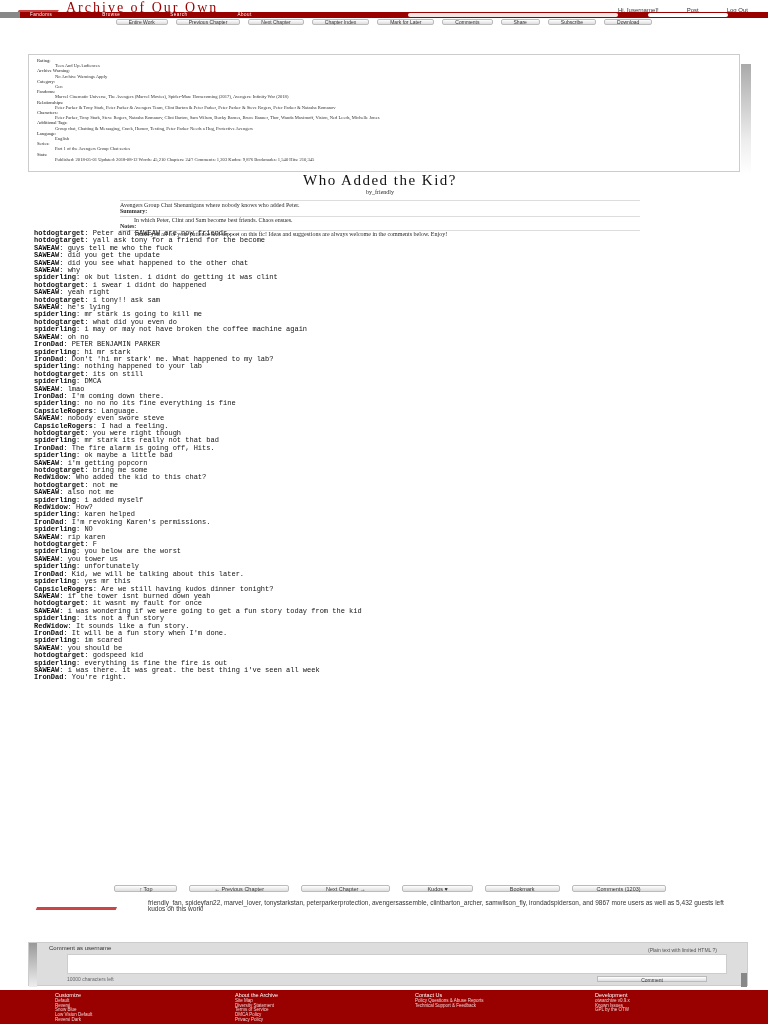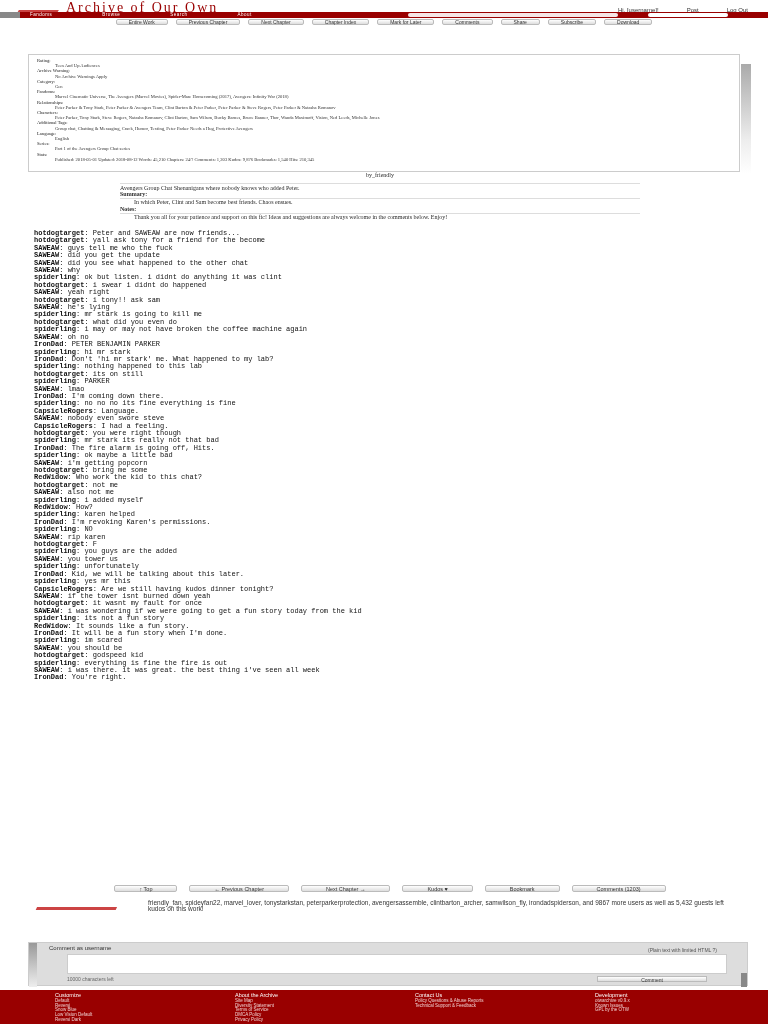--- a/index.html
+++ b/index.html
@@ -95,75 +95,76 @@
   <dt>Language:</dt>
     <dd>English</dd>
   <dt>Series:</dt>
     <dd>Part 1 of the Avengers Group Chat series</dd>
   <dt>Stats:</dt>
     <dd>Published: 2018-05-01 Updated: 2018-08-12 Words: 45,210 Chapters: 24/? Comments: 1,203 Kudos: 9,876 Bookmarks: 1,540 Hits: 210,345</dd>
 </dl>
 <div class="scrollbar"></div>
 
 <div class="preface">
+  <div class="title">Who Added the Kid?</div>
   <div class="byline">by_friendly</div>
   <div class="summary">
     <div>Avengers Group Chat Shenanigans where nobody knows who added Peter.</div>
     <div class="label">Summary:</div>
     <div class="block">In which Peter, Clint and Sam become best friends. Chaos ensues.</div>
     <div class="label">Notes:</div>
     <div class="block">Thank you all for your patience and support on this fic! Ideas and suggestions are always welcome in the comments below. Enjoy!</div>
   </div>
 </div>
 
 <div class="chat" id="chat">
     <div class="line"><b>hotdogtarget</b><span>: </span><span>Peter and SAWEAW are now friends...</span></div>
     <div class="line"><b>hotdogtarget</b><span>: </span><span>yall ask tony for a friend for the become</span></div>
     <div class="line"><b>SAWEAW</b><span>: </span><span>guys tell me who the fuck</span></div>
     <div class="line"><b>SAWEAW</b><span>: </span><span>did you get the update</span></div>
     <div class="line"><b>SAWEAW</b><span>: </span><span>did you see what happened to the other chat</span></div>
     <div class="line"><b>SAWEAW</b><span>: </span><span>why</span></div>
-    <div class="line"><b>spiderling</b><span>: </span><span>ok but listen. i didnt do anything it was clint</span></div>
+    <div class="line"><b>spiderling</b><span>: </span><span>ok but listen. i didnt do getting it was clint</span></div>
     <div class="line"><b>hotdogtarget</b><span>: </span><span>i swear i didnt do happened</span></div>
     <div class="line"><b>SAWEAW</b><span>: </span><span>yeah right</span></div>
     <div class="line"><b>hotdogtarget</b><span>: </span><span>i tony!! ask sam</span></div>
     <div class="line"><b>SAWEAW</b><span>: </span><span>he's lying</span></div>
     <div class="line"><b>spiderling</b><span>: </span><span>mr stark is going to kill me</span></div>
     <div class="line"><b>hotdogtarget</b><span>: </span><span>what did you even do</span></div>
     <div class="line"><b>spiderling</b><span>: </span><span>i may or may not have broken the coffee machine again</span></div>
     <div class="line"><b>SAWEAW</b><span>: </span><span>oh no</span></div>
     <div class="line"><b>IronDad</b><span>: </span><span>PETER BENJAMIN PARKER</span></div>
     <div class="line"><b>spiderling</b><span>: </span><span>hi mr stark</span></div>
     <div class="line"><b>IronDad</b><span>: </span><span>Don't 'hi mr stark' me. What happened to my lab?</span></div>
-    <div class="line"><b>spiderling</b><span>: </span><span>nothing happened to this lab</span></div>
+    <div class="line"><b>spiderling</b><span>: </span><span>nothing happened to your lab</span></div>
     <div class="line"><b>hotdogtarget</b><span>: </span><span>its on still</span></div>
-    <div class="line"><b>spiderling</b><span>: </span><span>PARKER</span></div>
+    <div class="line"><b>spiderling</b><span>: </span><span>DMCA</span></div>
     <div class="line"><b>SAWEAW</b><span>: </span><span>lmao</span></div>
     <div class="line"><b>IronDad</b><span>: </span><span>I'm coming down there.</span></div>
     <div class="line"><b>spiderling</b><span>: </span><span>no no no its fine everything is fine</span></div>
     <div class="line"><b>CapsicleRogers</b><span>: </span><span>Language.</span></div>
     <div class="line"><b>SAWEAW</b><span>: </span><span>nobody even swore steve</span></div>
     <div class="line"><b>CapsicleRogers</b><span>: </span><span>I had a feeling.</span></div>
     <div class="line"><b>hotdogtarget</b><span>: </span><span>you were right though</span></div>
     <div class="line"><b>spiderling</b><span>: </span><span>mr stark its really not that bad</span></div>
     <div class="line"><b>IronDad</b><span>: </span><span>The fire alarm is going off, Hits.</span></div>
     <div class="line"><b>spiderling</b><span>: </span><span>ok maybe a little bad</span></div>
     <div class="line"><b>SAWEAW</b><span>: </span><span>i'm getting popcorn</span></div>
     <div class="line"><b>hotdogtarget</b><span>: </span><span>bring me some</span></div>
-    <div class="line"><b>RedWidow</b><span>: </span><span>Who work the kid to this chat?</span></div>
+    <div class="line"><b>RedWidow</b><span>: </span><span>Who added the kid to this chat?</span></div>
     <div class="line"><b>hotdogtarget</b><span>: </span><span>not me</span></div>
     <div class="line"><b>SAWEAW</b><span>: </span><span>also not me</span></div>
     <div class="line"><b>spiderling</b><span>: </span><span>i added myself</span></div>
     <div class="line"><b>RedWidow</b><span>: </span><span>How?</span></div>
     <div class="line"><b>spiderling</b><span>: </span><span>karen helped</span></div>
     <div class="line"><b>IronDad</b><span>: </span><span>I'm revoking Karen's permissions.</span></div>
     <div class="line"><b>spiderling</b><span>: </span><span>NO</span></div>
     <div class="line"><b>SAWEAW</b><span>: </span><span>rip karen</span></div>
     <div class="line"><b>hotdogtarget</b><span>: </span><span>F</span></div>
-    <div class="line"><b>spiderling</b><span>: </span><span>you guys are the added</span></div>
+    <div class="line"><b>spiderling</b><span>: </span><span>you below are the worst</span></div>
     <div class="line"><b>SAWEAW</b><span>: </span><span>you tower us</span></div>
     <div class="line"><b>spiderling</b><span>: </span><span>unfortunately</span></div>
     <div class="line"><b>IronDad</b><span>: </span><span>Kid, we will be talking about this later.</span></div>
     <div class="line"><b>spiderling</b><span>: </span><span>yes mr this</span></div>
     <div class="line"><b>CapsicleRogers</b><span>: </span><span>Are we still having kudos dinner tonight?</span></div>
     <div class="line"><b>SAWEAW</b><span>: </span><span>if the tower isnt burned down yeah</span></div>
     <div class="line"><b>hotdogtarget</b><span>: </span><span>it wasnt my fault for once</span></div>
     <div class="line"><b>SAWEAW</b><span>: </span><span>i was wondering if we were going to get a fun story today from the kid</span></div>
     <div class="line"><b>spiderling</b><span>: </span><span>its not a fun story</span></div>
     <div class="line"><b>RedWidow</b><span>: </span><span>It sounds like a fun story.</span></div>

